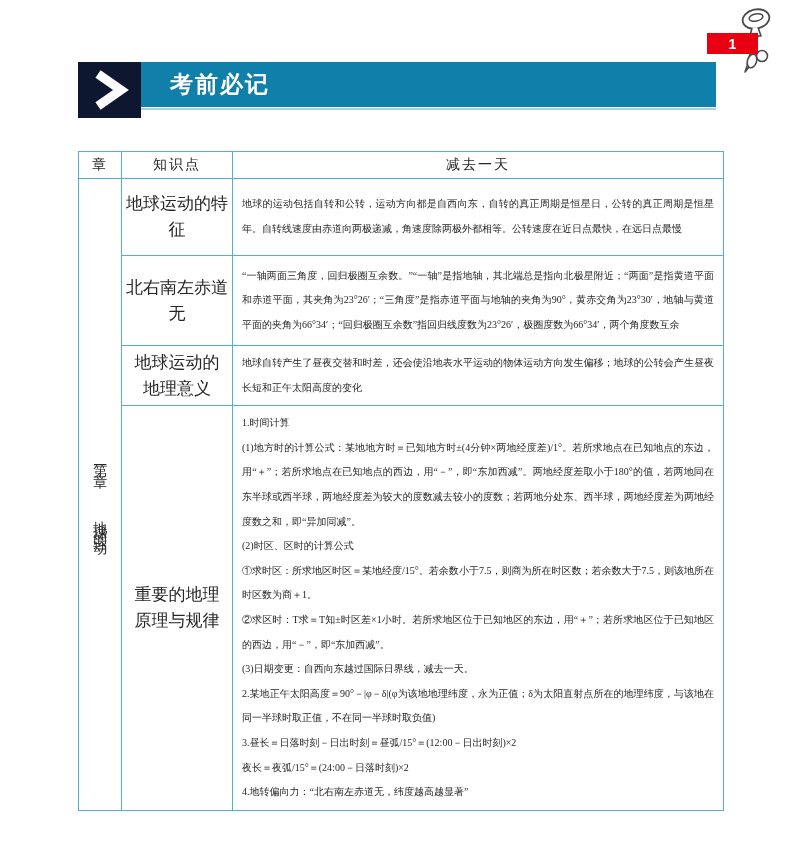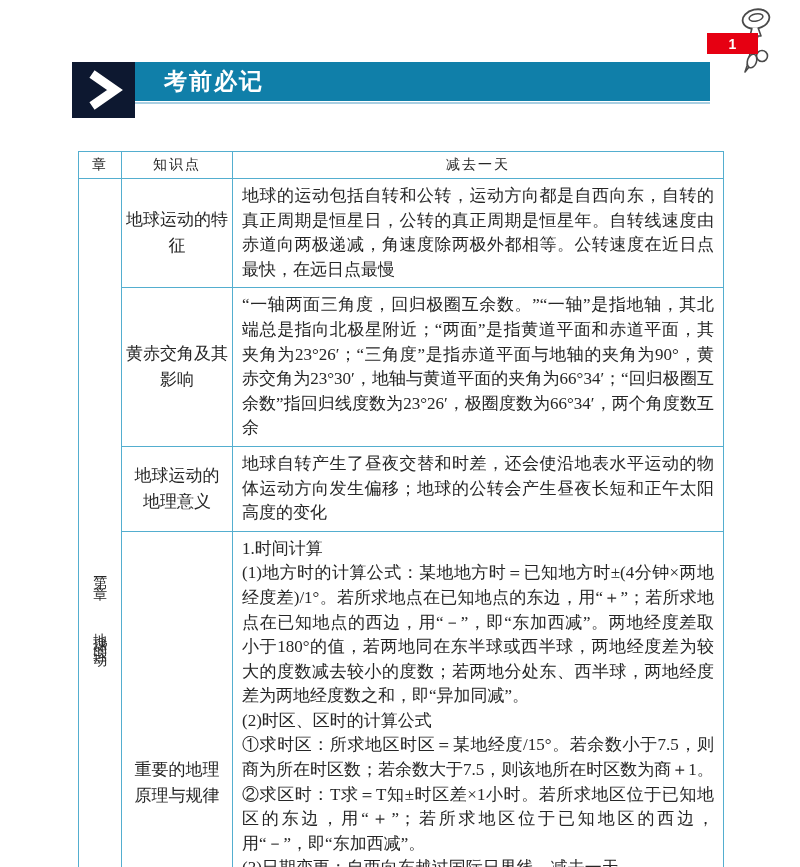--- a/index.html
+++ b/index.html
@@ -30,22 +30,22 @@
     z-index: 2;
     display: flex; align-items: center; justify-content: center;
     color: #ffffff;
     font-family: "Liberation Sans", sans-serif;
     font-size: 14px; font-weight: bold;
   }
 
   
   .band {
     position: absolute;
-    left: 72px; top: 62px;
-    width: 638px; height: 39px;
+    left: 78px; top: 62px;
+    width: 638px; height: 45px;
     background: #107fa9;
     display: flex; align-items: center;
   }
   .band::after {
     content: "";
     position: absolute;
     left: 63px; right: 0; bottom: -3px;
     height: 2px;
     background: #a9cfe2;
   }
@@ -88,21 +88,21 @@
     text-align: center;
     vertical-align: middle;
     font-size: 17px;
     white-space: pre-line;
     line-height: 26px;
     padding: 2px;
   }
   td.content-cell {
     vertical-align: middle;
     text-align: justify;
-    font-size: 17px;
+    font-size: 10px;
     line-height: 24.6px;
     padding: 5px 9px 5px 9px;
     white-space: pre-line;
   }
   td.chapter-cell {
     vertical-align: middle;
     padding: 0;
   }
   .v-wrap {
     display: flex;
@@ -169,21 +169,21 @@
         <td class="chapter-cell" rowspan="4">
           <div class="v-wrap">
             <span class="v-text">第一章</span>
             <span class="v-text">地球的运动</span>
           </div>
         </td>
         <td class="topic-cell">地球运动的特征</td>
         <td class="content-cell">地球的运动包括自转和公转，运动方向都是自西向东，自转的真正周期是恒星日，公转的真正周期是恒星年。自转线速度由赤道向两极递减，角速度除两极外都相等。公转速度在近日点最快，在远日点最慢</td>
       </tr>
       <tr class="r2">
-        <td class="topic-cell">黄赤交角及其影响</td>
+        <td class="topic-cell">北右南左赤道无</td>
         <td class="content-cell">“一轴两面三角度，回归极圈互余数。”“一轴”是指地轴，其北端总是指向北极星附近；“两面”是指黄道平面和赤道平面，其夹角为23°26′；“三角度”是指赤道平面与地轴的夹角为90°，黄赤交角为23°30′，地轴与黄道平面的夹角为66°34′；“回归极圈互余数”指回归线度数为23°26′，极圈度数为66°34′，两个角度数互余</td>
       </tr>
       <tr class="r3">
         <td class="topic-cell">地球运动的
 地理意义</td>
         <td class="content-cell">地球自转产生了昼夜交替和时差，还会使沿地表水平运动的物体运动方向发生偏移；地球的公转会产生昼夜长短和正午太阳高度的变化</td>
       </tr>
       <tr class="r4">
         <td class="topic-cell">重要的地理
 原理与规律</td>

